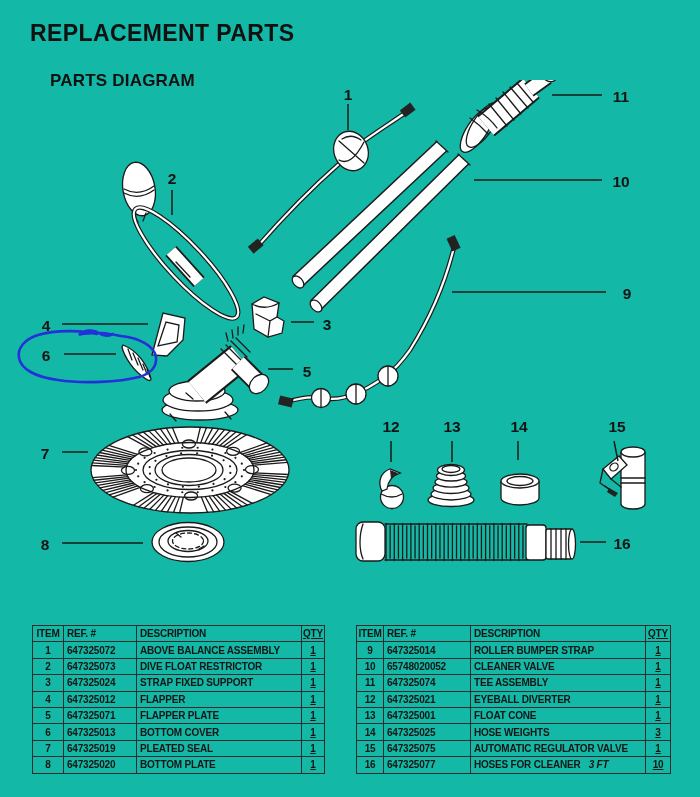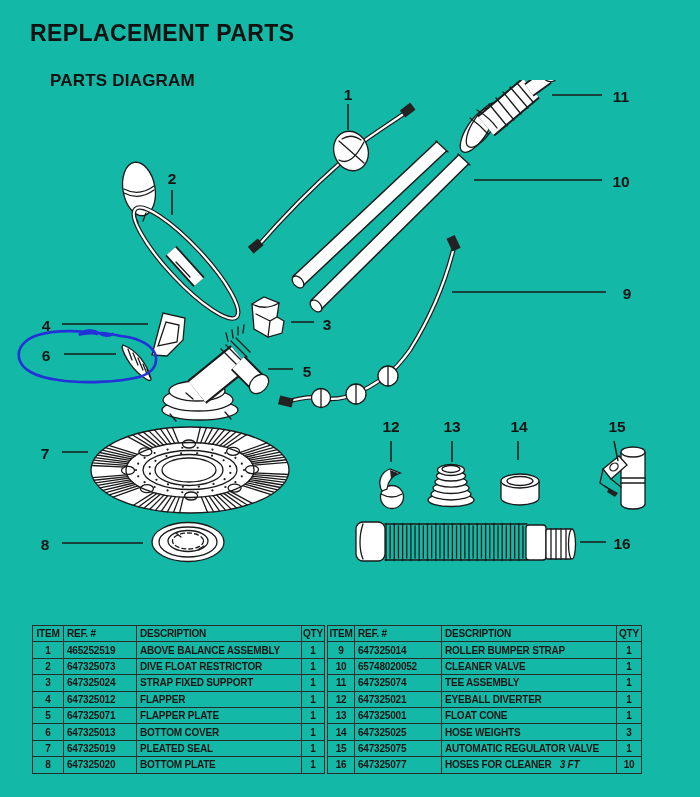--- a/index.html
+++ b/index.html
@@ -25,28 +25,28 @@
   .tube3-b{stroke:#1a1a1a;stroke-width:30;fill:none;stroke-linecap:butt;}
   .tube3-w{stroke:#fff;stroke-width:26;fill:none;stroke-linecap:butt;}
   .tee-b{stroke:#1a1a1a;stroke-width:27;fill:none;stroke-linecap:butt;}
   .tee-w{stroke:#fff;stroke-width:23;fill:none;stroke-linecap:butt;}
   .noz-b{stroke:#1a1a1a;stroke-width:16;fill:none;stroke-linecap:butt;}
   .noz-w{stroke:#fff;stroke-width:12.5;fill:none;stroke-linecap:butt;}
   .leader{stroke:#1a1a1a;stroke-width:1.5;fill:none;}
   .lbl{font-family:"Liberation Sans",sans-serif;font-weight:bold;font-size:15.5px;fill:#141414;text-anchor:middle;}
 
   
-  .tables-row{position:absolute;left:32px;top:625px;display:flex;gap:2px;}
+  .tables-row{position:absolute;left:32px;top:625px;display:flex;gap:31px;}
   table.parts{border-collapse:collapse;table-layout:fixed;
       font-family:"Liberation Sans",sans-serif;font-weight:bold;font-size:10px;
       letter-spacing:-.2px;color:#151515;}
   table.parts th,table.parts td{border:1.4px solid #2b2b2b;height:15.4px;padding:0 3px;
       white-space:nowrap;overflow:hidden;text-align:left;}
   .c-item{text-align:center !important;padding:0 1px !important;}
-  .c-qty{text-align:center !important;padding:0 1px !important;}
+  .c-qty{text-align:center !important;padding:0 1px !important;text-decoration:underline;}
   .t-left .c-item{width:28px;} .t-left .c-ref{width:66px;} .t-left .c-desc{width:158px;} .t-left .c-qty{width:20px;}
   .t-right .c-item{width:24px;} .t-right .c-ref{width:80px;} .t-right .c-desc{width:168px;} .t-right .c-qty{width:22px;}
   td .note{font-style:italic;margin-left:8px;}
 </style>
 </head>
 <body>
 
 <div class="page">
   <h1 class="title">REPLACEMENT PARTS</h1>
   <h2 class="subtitle">PARTS DIAGRAM</h2>
@@ -384,21 +384,21 @@
         <tr>
           <th class="c-item">ITEM</th>
           <th class="c-ref">REF. #</th>
           <th class="c-desc">DESCRIPTION</th>
           <th class="c-qty">QTY</th>
         </tr>
       </thead>
       <tbody>
           <tr>
             <td class="c-item">1</td>
-            <td class="c-ref">465252519</td>
+            <td class="c-ref">647325072</td>
             <td class="c-desc"><span>ABOVE BALANCE ASSEMBLY</span></td>
             <td class="c-qty">1</td>
           </tr>
           <tr>
             <td class="c-item">2</td>
             <td class="c-ref">647325073</td>
             <td class="c-desc"><span>DIVE FLOAT RESTRICTOR</span></td>
             <td class="c-qty">1</td>
           </tr>
           <tr>

